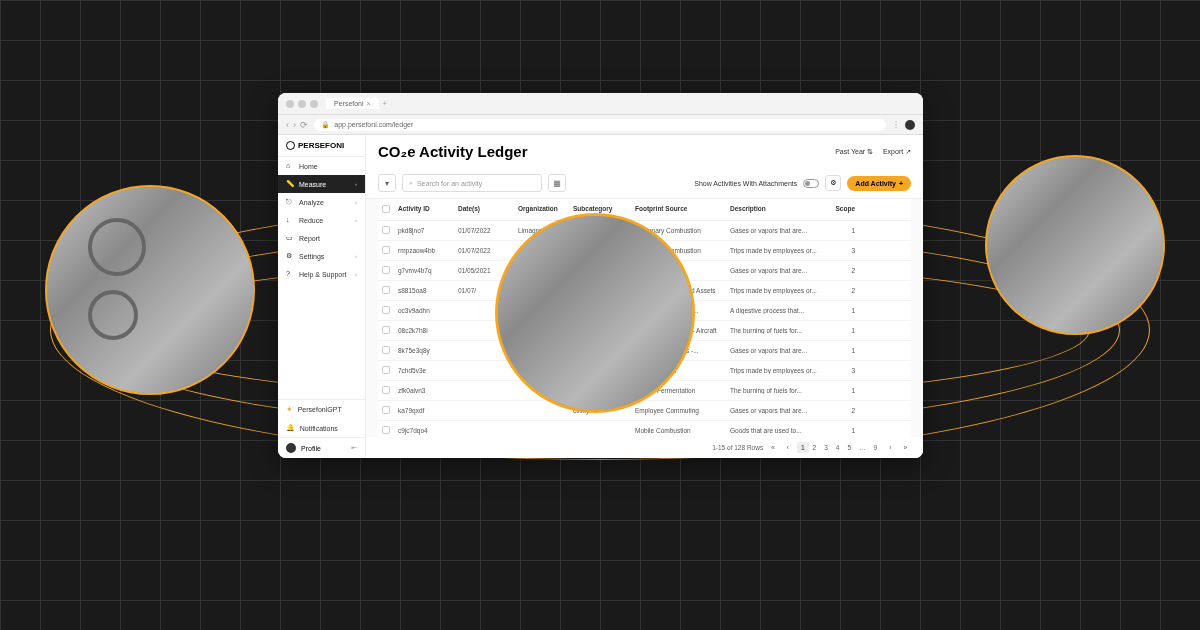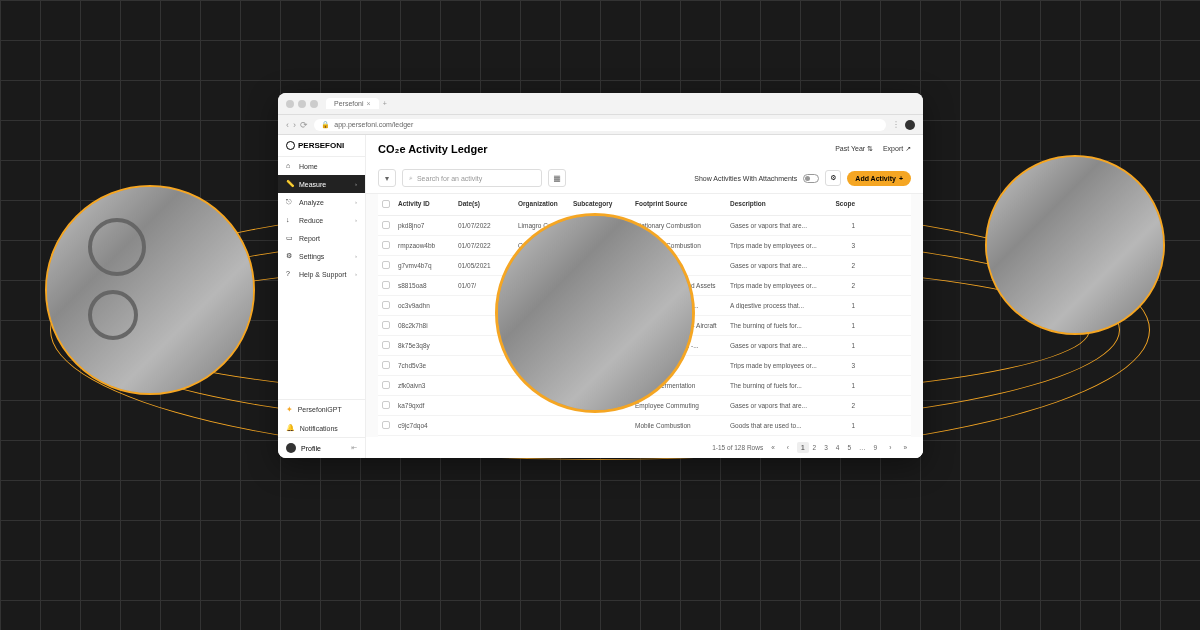--- a/index.html
+++ b/index.html
@@ -38,21 +38,21 @@
 .nav-chev{margin-left:auto;font-size:6px;color:#999}
 .nav-item.active .nav-chev{color:#aaa}
 .sidebar-bottom{margin-top:auto;border-top:1px solid #eee}
 .ai-item{padding:5px 8px;display:flex;align-items:center;gap:5px;color:#333}
 .sparkle{color:#f5a623;font-size:8px}
 .profile-item{padding:5px 8px;display:flex;align-items:center;gap:5px;border-top:1px solid #eee}
 .profile-av{width:10px;height:10px;border-radius:50%;background:#333}
 .collapse-icon{margin-left:auto;font-size:7px;color:#999}
 .main{flex:1;display:flex;flex-direction:column;background:#fafafa;overflow:hidden}
 .header{padding:8px 12px;display:flex;align-items:center;justify-content:space-between;background:#fff}
-.title{font-size:11px;font-weight:700}
+.title{font-size:15px;font-weight:700}
 .header-actions{display:flex;gap:10px;font-size:7px;color:#333;align-items:center}
 .toolbar{padding:6px 12px;display:flex;align-items:center;gap:6px;background:#fff;border-bottom:1px solid #eee}
 .filter-btn{width:18px;height:18px;border:1px solid #ddd;border-radius:3px;display:flex;align-items:center;justify-content:center;font-size:8px;color:#666}
 .search{flex:0 0 140px;height:18px;border:1px solid #ddd;border-radius:3px;padding:0 6px;font-size:7px;color:#999;display:flex;align-items:center;gap:4px}
 .toolbar-spacer{flex:1}
 .toolbar-text{font-size:7px;color:#333}
 .toggle{width:16px;height:9px;border:1px solid #999;border-radius:5px;position:relative}
 .toggle::after{content:'';position:absolute;left:1px;top:1px;width:5px;height:5px;background:#999;border-radius:50%}
 .gear-btn{width:16px;height:16px;border:1px solid #ddd;border-radius:3px;display:flex;align-items:center;justify-content:center;font-size:7px}
 .add-btn{background:#f5a623;color:#000;font-size:7px;font-weight:600;padding:4px 8px;border-radius:10px;display:flex;align-items:center;gap:3px}

